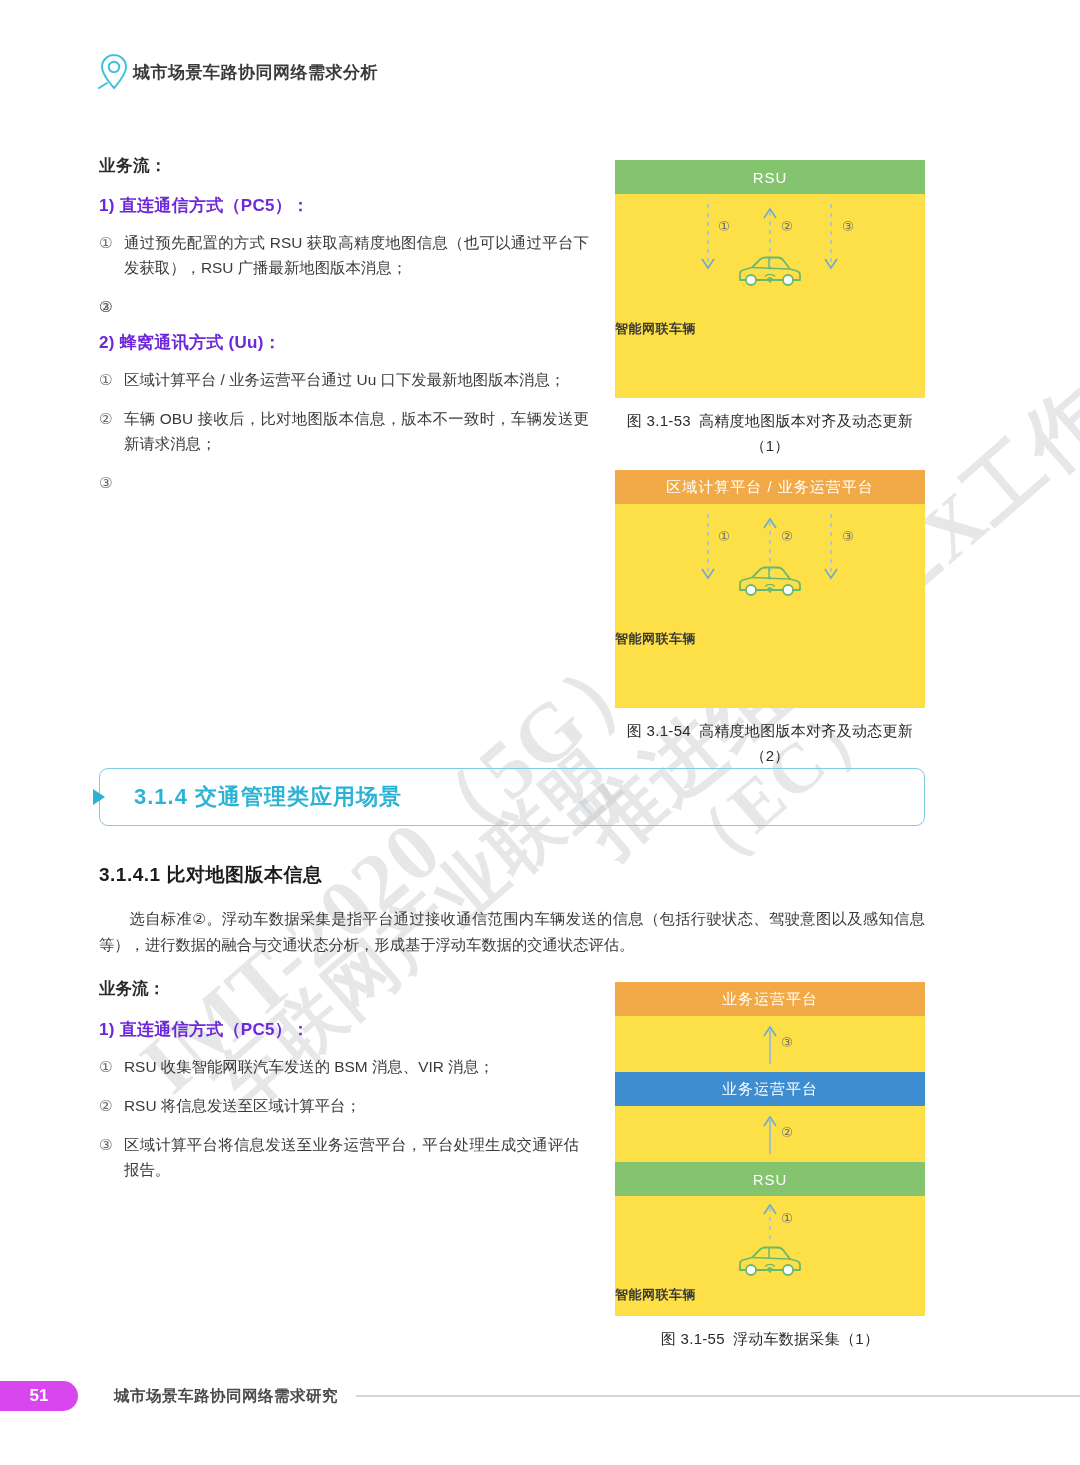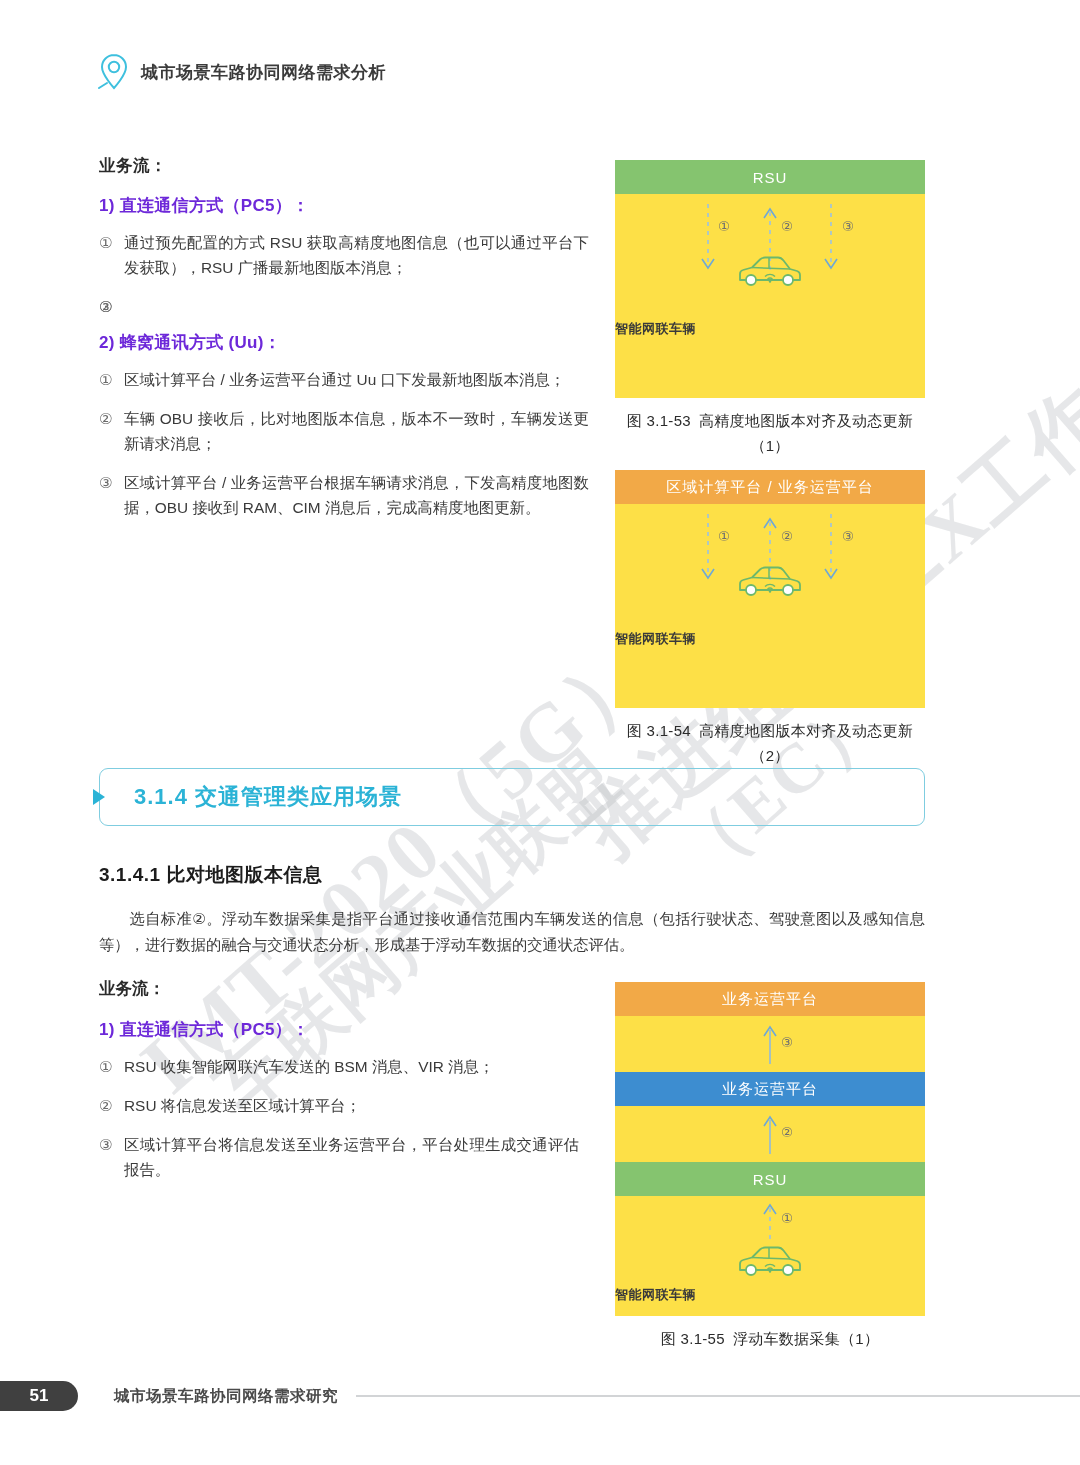--- a/index.html
+++ b/index.html
@@ -18,21 +18,21 @@
     position:absolute;color:#b9bcc0;opacity:.34;white-space:nowrap;
     font-weight:700;letter-spacing:2px;
     font-family:"Liberation Serif","DejaVu Serif",serif;
   }
   .wm1{left:118px;top:1035px;font-size:82px;transform:rotate(-41deg);transform-origin:left top;}
   .wm2{left:196px;top:1062px;font-size:70px;transform:rotate(-41deg);transform-origin:left top;}
   .wm3{left:560px;top:800px;font-size:78px;transform:rotate(-41deg);transform-origin:left top;}
   .wm4{left:655px;top:830px;font-size:70px;transform:rotate(-41deg);transform-origin:left top;}
 
   
-  .doc-header{position:absolute;left:97px;top:52px;display:flex;align-items:center;gap:10px;z-index:5;}
+  .doc-header{position:absolute;left:97px;top:52px;display:flex;align-items:center;gap:2px;z-index:5;}
   .pin-icon{width:34px;height:40px;flex:none;}
   .doc-header-title{font-size:17px;font-weight:700;color:#3b3b3b;letter-spacing:.5px;}
 
   
   .col-left{position:absolute;left:99px;top:155px;width:490px;z-index:5;}
   .col-right{position:absolute;left:615px;top:160px;width:320px;z-index:5;}
 
   .lead{font-size:16.5px;font-weight:700;color:#2b2b2b;margin:0 0 17px 0;letter-spacing:.5px;}
   .subhead{font-size:17px;font-weight:700;color:#6d28d9;margin:0 0 14px 0;letter-spacing:.3px;}
 
@@ -95,21 +95,21 @@
   }
   .fig-cap .cap-lbl{margin-right:8px;}
 
   .fig2{position:absolute;left:0;top:310px;}
   .fig3{position:absolute;left:0;top:822px;}
 
   
   .footer{position:absolute;left:0;bottom:52px;width:1080px;height:34px;z-index:5;
           display:flex;align-items:center;}
   .pg-pill{
-    width:78px;height:30px;background:#404040;border-radius:0 16px 16px 0;
+    width:78px;height:30px;background:#d946ef;border-radius:0 16px 16px 0;
     display:flex;align-items:center;justify-content:center;
     color:#ffffff;font-size:17px;font-weight:700;
   }
   .foot-title{margin-left:36px;font-size:15.5px;font-weight:700;color:#4a4a4a;letter-spacing:.5px;white-space:nowrap;}
   .foot-rule{flex:1;height:1.5px;background:#d2d4d6;margin-left:18px;margin-right:0;}
 </style>
 </head>
 <body>
 
 <div class="page">
@@ -154,21 +154,20 @@
       <li>
         <span class="cnum">①</span>
         <span>区域计算平台 / 业务运营平台通过 Uu 口下发最新地图版本消息；</span>
       </li>
       <li>
         <span class="cnum">②</span>
         <span>车辆 OBU 接收后，比对地图版本信息，版本不一致时，车辆发送更新请求消息；</span>
       </li>
       <li>
         <span class="cnum">③</span>
-        <span>区域计算平台 / 业务运营平台根据车辆请求消息，下发高精度地图数据，OBU 接收到 RAM、CIM 消息后，完成高精度地图更新。</span>
       </li>
     </ul>
   </div>
 
   <div class="col-right">
 
     <figure class="figure">
       <div class="fig-box">
         <div class="bar bar-green">RSU</div>
         <div class="flow-area">

